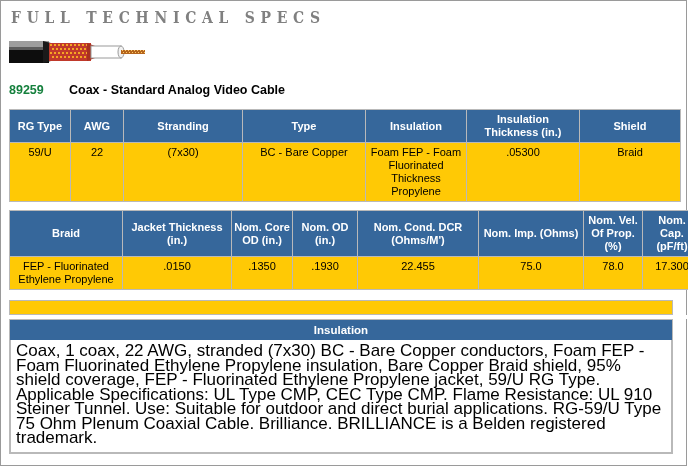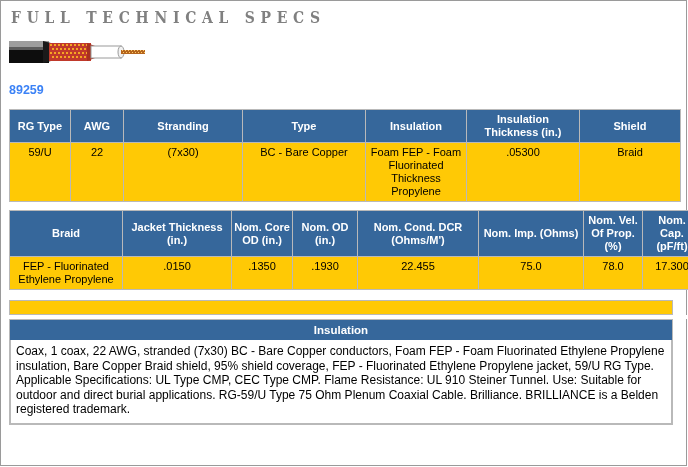--- a/index.html
+++ b/index.html
@@ -53,21 +53,21 @@
 
   
   .part-row {
     margin: 14px 0 0 0;
     padding-left: 8px;
     display: flex;
     align-items: baseline;
     height: 18px;
   }
   .part-number {
-    color: #3b82f6;
+    color: #15803d;
     font-size: 12.5px;
     font-weight: bold;
     width: 60px;
     font-family: "Liberation Sans", sans-serif;
   }
   .part-desc {
     color: #000000;
     font-size: 12.5px;
     font-weight: bold;
   }
@@ -125,21 +125,21 @@
   }
   .desc-body-wrap {
     background: #ffffff;
     border: 1px solid #b9b9b9;
     border-top: none;
     padding: 0;
   }
   .desc-body {
     background: #ffffff;
     color: #000000;
-    font-size: 12px;
+    font-size: 17px;
     line-height: 14.5px;
     padding: 4px 5px 6px 5px;
     text-align: left;
     border-radius: 26px;
   }
 </style>
 </head>
 <body>
 
 <div class="page-frame"></div>
@@ -224,20 +224,21 @@
         <rect x="126" y="17" width="1" height="1"></rect>
           <rect x="129" y="17" width="1" height="1"></rect>
         <rect x="132" y="17" width="1" height="1"></rect>
           <rect x="135" y="17" width="1" height="1"></rect>
       </g>
     </svg>
   </div>
 
   <div class="part-row">
     <span class="part-number">89259</span>
+    <span class="part-desc">Coax - Standard Analog Video Cable</span>
   </div>
 
 
   <table class="spec tbl-wide">
     <colgroup>
       <col style="width:60px">
         <col style="width:52px">
         <col style="width:118px">
       <col style="width:122px">
         <col style="width:100px">

